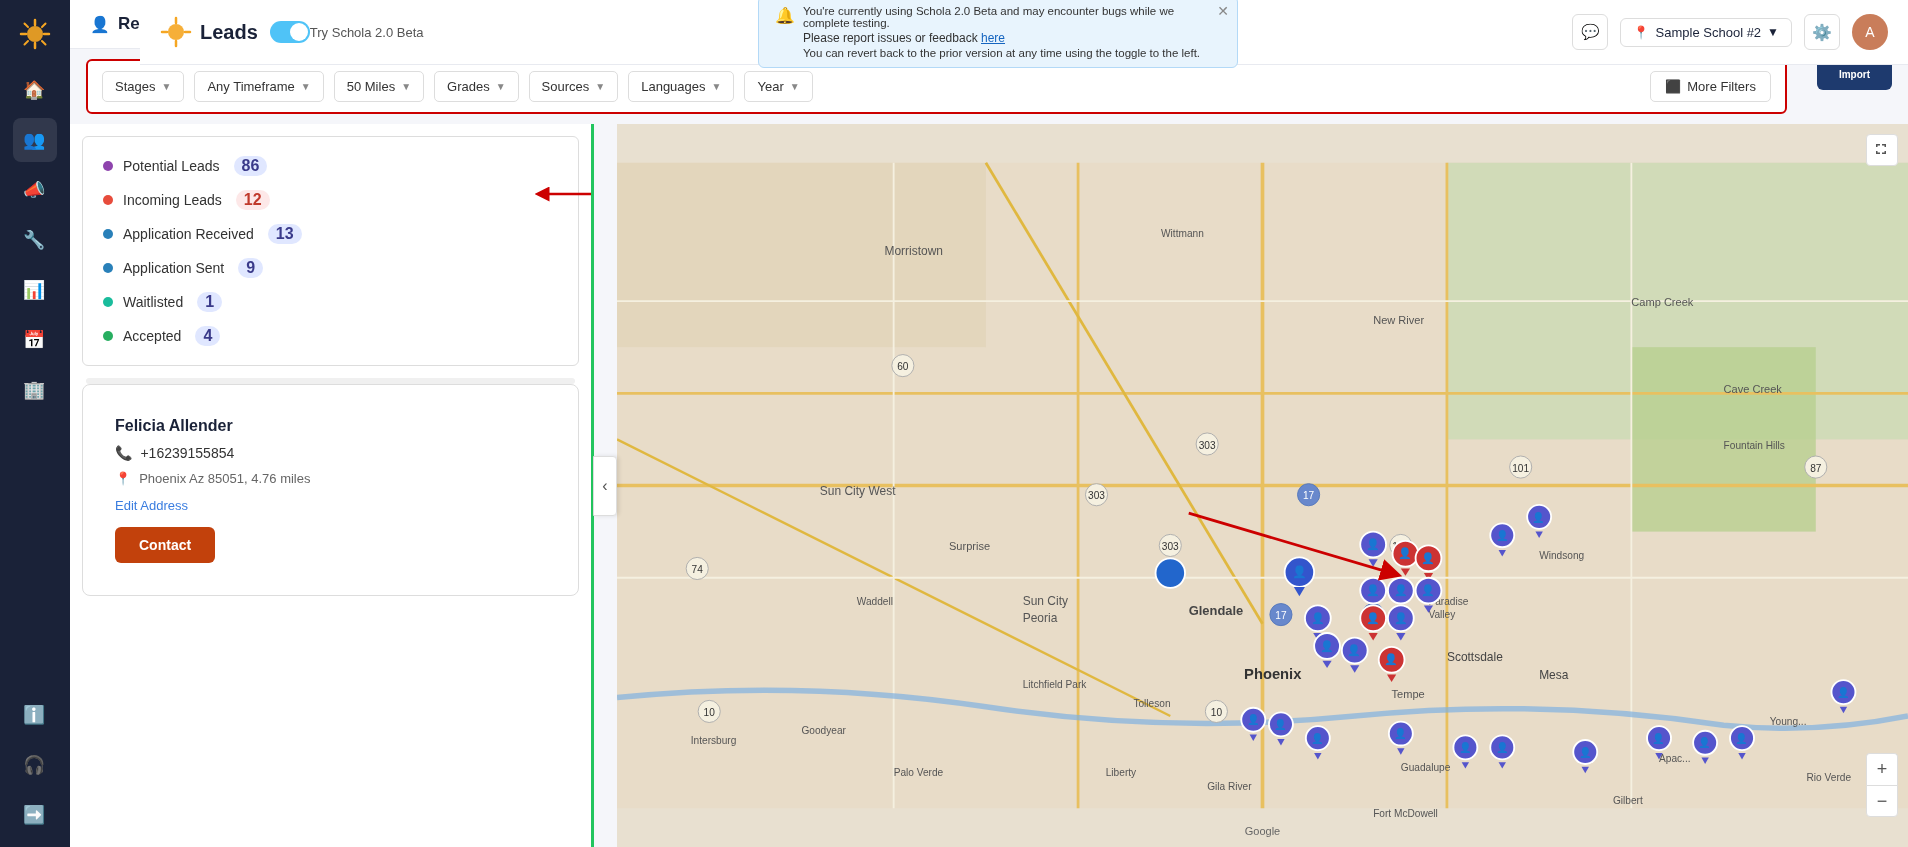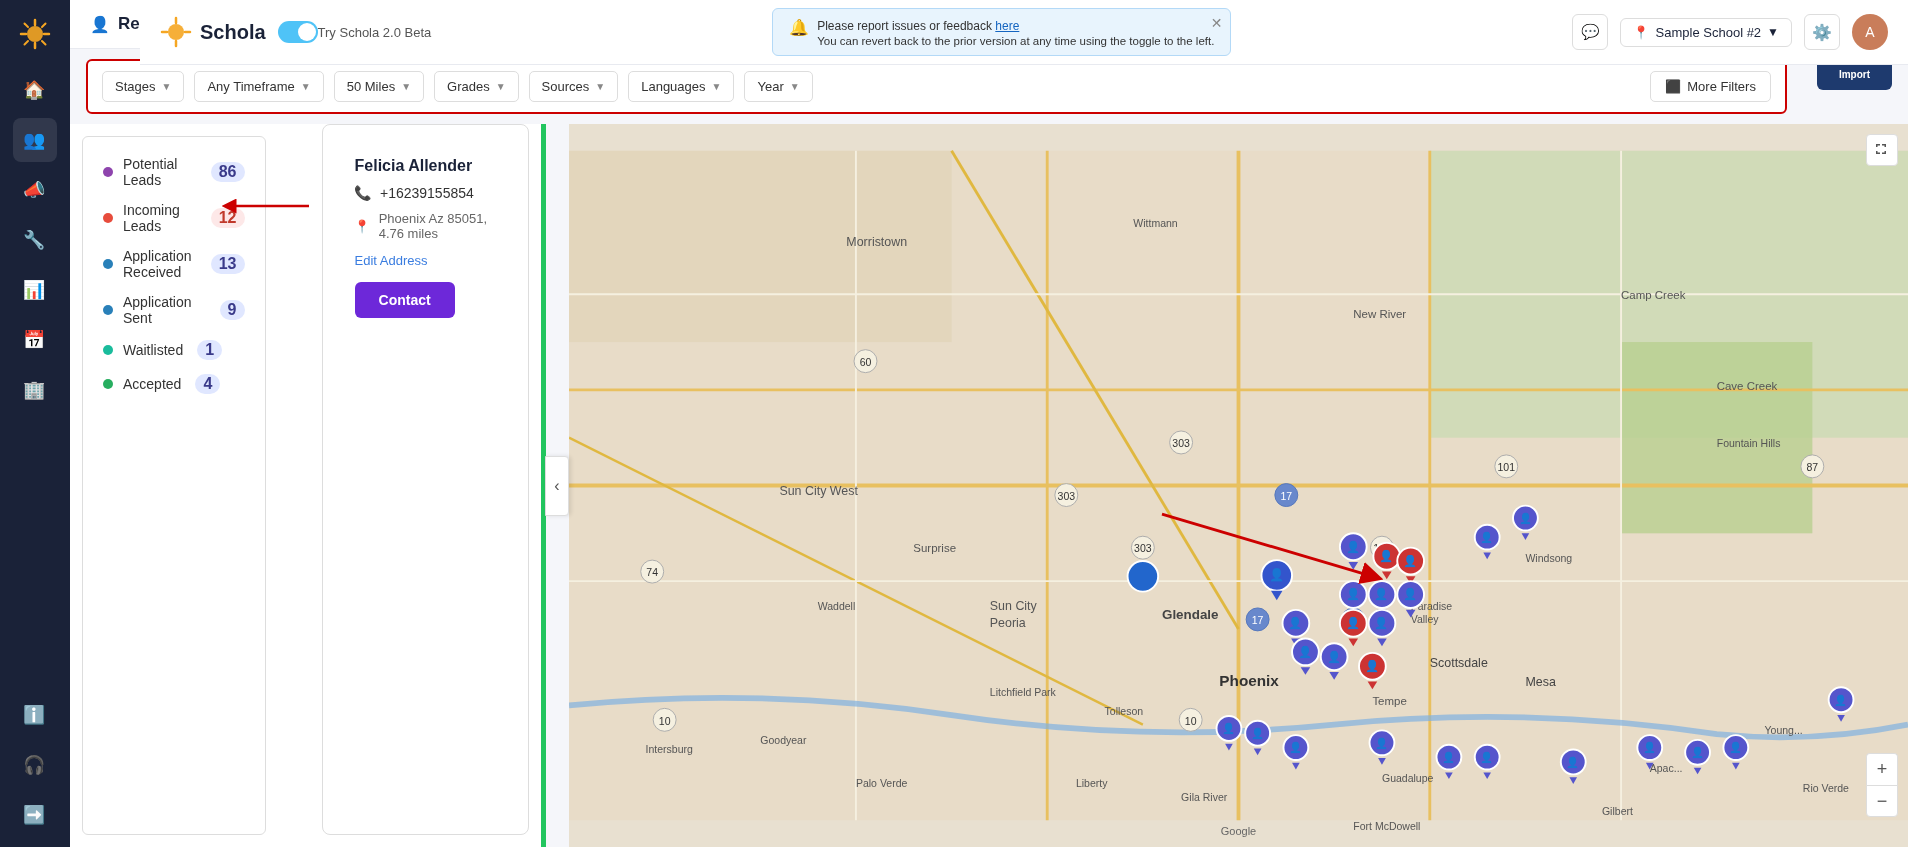--- a/index.html
+++ b/index.html
@@ -44,34 +44,34 @@
     .filter-bar { background: #fff; padding: 12px 20px; display: flex; align-items: center; gap: 10px; border: 2px solid #cc0000; margin: 12px 16px 0; border-radius: 6px; }
     .filter-dropdown { display: flex; align-items: center; gap: 6px; border: 1px solid #ddd; border-radius: 5px; padding: 7px 12px; cursor: pointer; font-size: 13px; color: #333; background: #fff; white-space: nowrap; }
     .chevron { font-size: 10px; color: #888; }
     .more-filters-btn { display: flex; align-items: center; gap: 6px; padding: 7px 14px; font-size: 13px; color: #333; cursor: pointer; background: #fff; border: 1px solid #ddd; border-radius: 5px; margin-left: auto; }
     .import-btn { margin-left: 20px; background: #1e3a6e; color: #fff; border: none; border-radius: 6px; padding: 10px 22px; font-size: 10px; font-weight: 700; cursor: pointer; white-space: nowrap; }
 
     
     .content-area { display: flex; flex: 1; overflow: hidden; position: relative; margin-top: 0; }
 
     
-    .leads-sidebar { width: 476px; background: #fff; display: flex; flex-direction: row; border-right: 5px solid #22c55e; flex-shrink: 0; overflow-y: auto; }
+    .leads-sidebar { width: 524px; background: #fff; display: flex; flex-direction: column; border-right: 3px solid #22c55e; flex-shrink: 0; overflow-y: auto; }
     .stages-list { padding: 12px 16px; background: #fff; border: 1px solid #ddd; border-radius: 6px; margin: 12px; }
     .stage-item { display: flex; align-items: center; gap: 10px; padding: 7px 4px; cursor: pointer; font-size: 14px; color: #333; }
     .stage-dot { width: 10px; height: 10px; border-radius: 50%; flex-shrink: 0; }
     .stage-badge { background: #e0e7ff; color: #3a3a8a; border-radius: 12px; padding: 1px 8px; font-size: 16px; font-weight: 600; margin-left: 4px; }
     .stage-badge.red { background: #fde8e8; color: #c0392b; }
 
     
     .contact-card { margin: 0 12px 12px; border: 1px solid #ddd; border-radius: 8px; padding: 32px; background: #fff; }
     .contact-name { font-size: 16px; font-weight: 600; color: #1a2238; margin-bottom: 10px; }
     .contact-phone { display: flex; align-items: center; gap: 8px; font-size: 14px; color: #333; margin-bottom: 10px; }
     .contact-location { display: flex; align-items: center; gap: 8px; font-size: 13px; color: #666; margin-bottom: 12px; }
     .edit-address { color: #3a7de0; font-size: 13px; cursor: pointer; text-decoration: none; display: block; margin-bottom: 14px; }
-    .contact-btn { background: #6d28d9; color: #fff; border: none; border-radius: 6px; padding: 10px 24px; font-size: 14px; font-weight: 600; cursor: pointer; }
+    .contact-btn { background: #c2410c; color: #fff; border: none; border-radius: 6px; padding: 10px 24px; font-size: 14px; font-weight: 600; cursor: pointer; }
 
     
     .map-area { flex: 1; position: relative; background: #e8e0d0; overflow: hidden; }
 
     
     .map-collapse-btn { position: absolute; left: 0; top: 50%; transform: translateY(-50%); z-index: 20; background: #fff; border: 1px solid #ddd; border-radius: 0 4px 4px 0; width: 24px; height: 60px; display: flex; align-items: center; justify-content: center; cursor: pointer; color: #555; box-shadow: 2px 0 4px rgba(0,0,0,0.1); }
 
     
     .map-expand-btn { position: absolute; top: 10px; right: 10px; z-index: 20; background: #fff; border: 1px solid #ddd; border-radius: 4px; width: 32px; height: 32px; display: flex; align-items: center; justify-content: center; cursor: pointer; }
 
@@ -125,33 +125,34 @@
     <div class="topbar">
       <div class="topbar-left">
         <div class="brand">
           <svg width="32" height="32" viewBox="0 0 32 32">
             <circle cx="16" cy="16" r="8" fill="#f5a623" opacity="0.9"></circle>
             <line x1="16" y1="2" x2="16" y2="7" stroke="#f5a623" stroke-width="2.5" stroke-linecap="round"></line>
             <line x1="16" y1="25" x2="16" y2="30" stroke="#f5a623" stroke-width="2.5" stroke-linecap="round"></line>
             <line x1="2" y1="16" x2="7" y2="16" stroke="#f5a623" stroke-width="2.5" stroke-linecap="round"></line>
             <line x1="25" y1="16" x2="30" y2="16" stroke="#f5a623" stroke-width="2.5" stroke-linecap="round"></line>
           </svg>
-          <span class="brand-name">Schola</span>
+          <span class="brand-name">Leads</span>
         </div>
         <div class="toggle-container">
           <div class="toggle"></div>
           <span class="beta-text">Try Schola 2.0 Beta</span>
         </div>
       </div>
 
       <div class="topbar-center">
         <div class="notification-banner">
           <div style="display:flex;gap:8px;align-items:flex-start;">
             <span style="color:#e68a00;font-size:16px;margin-top:1px;">🔔</span>
             <div>
+              <div style="font-size:11.5px; color:#333;"><span>You're currently using Schola 2.0 Beta and may encounter bugs while we complete testing.</span></div>
               <div style="font-size:12px; color:#333; margin-top:2px;"><span>Please report issues or feedback</span> <a>here</a></div>
               <div style="font-size:11.5px; color:#333; margin-top:2px;">You can revert back to the prior version at any time using the toggle to the left.</div>
             </div>
           </div>
           <span class="close-btn">✕</span>
         </div>
       </div>
 
       <div class="topbar-right">
         <div class="icon-btn" style="font-size:15px;">💬</div>

